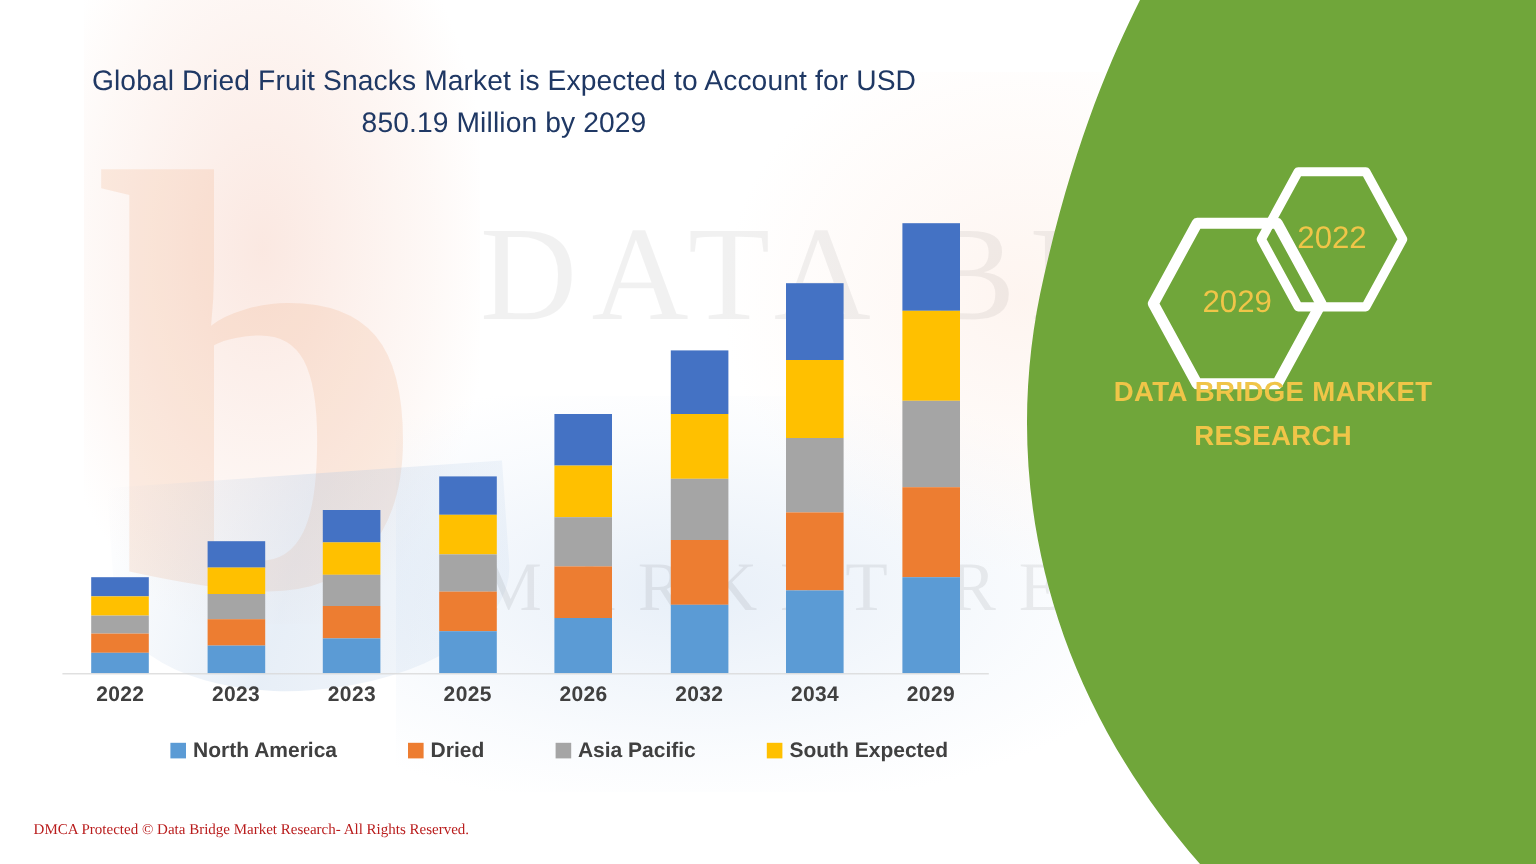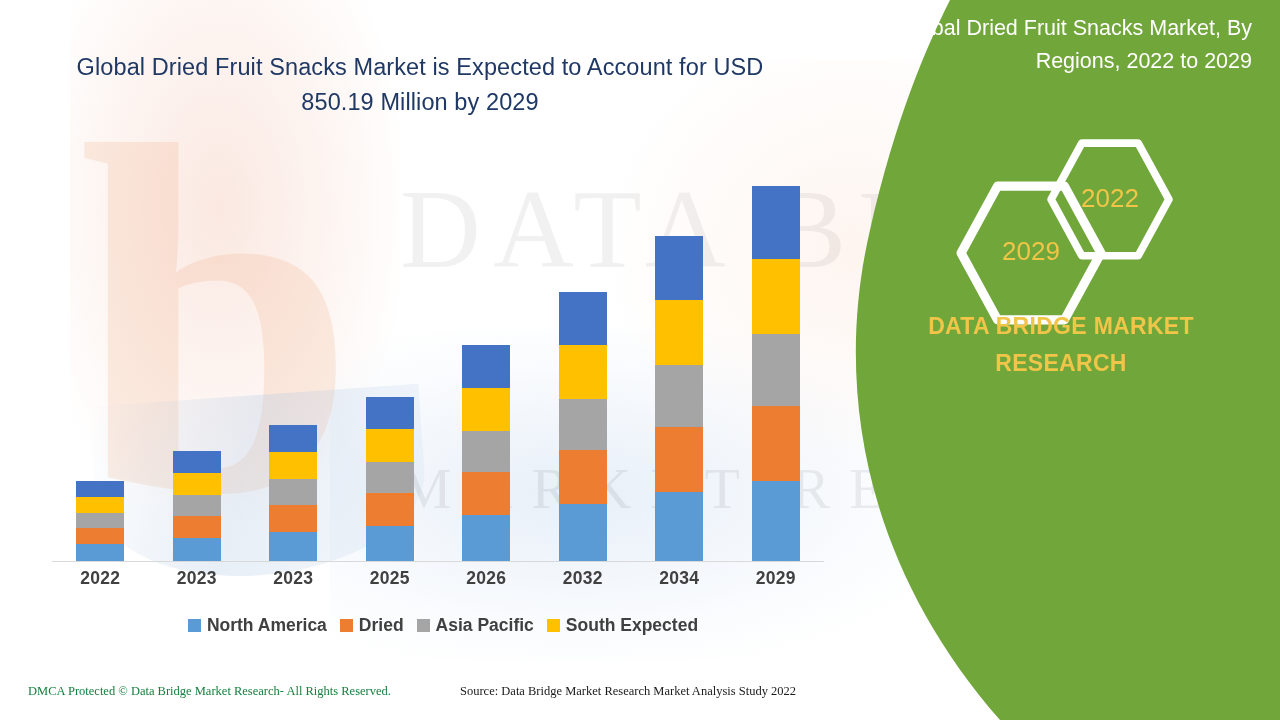--- a/index.html
+++ b/index.html
@@ -101,30 +101,30 @@
     flex:1 1 0; text-align:center;
     font-size:17.5px; font-weight:700; color:#404040;
     letter-spacing:.3px;
   }
 
   
   #legend {
     position:absolute; left:52px; top:615px; width:782px;
     display:flex; justify-content:center; align-items:center; gap:13px;
   }
-  .legend-item { display:flex; align-items:center; gap:6px; }
+  .legend-item { display:flex; align-items:center; gap:6px;margin-left:46px; }
   .legend-swatch { width:13px; height:13px; flex:none; }
   .legend-label {
     font-size:17.5px; font-weight:700; color:#404040; white-space:nowrap;
   }
 
   
   #footer-dmca {
     position:absolute; left:28px; top:684px;
-    font-size:12.5px; color:#15803d;
+    font-size:12.5px; color:#b91c1c;
     font-family:"Liberation Serif", serif;
   }
   #footer-source {
     position:absolute; left:460px; top:684px;
     font-size:12.5px; color:#1a1a1a;
     font-family:"Liberation Serif", serif;
   }
 
   
   #right-panel {
@@ -281,28 +281,26 @@
         <span class="legend-swatch" style="background: rgb(165, 165, 165);"></span>
         <span class="legend-label">Asia Pacific</span>
       </div>
       <div class="legend-item">
         <span class="legend-swatch" style="background: rgb(255, 192, 0);"></span>
         <span class="legend-label">South Expected</span>
       </div>
     </div>
 
   <div id="footer-dmca">DMCA Protected © Data Bridge Market Research- All Rights Reserved.</div>
-  <div id="footer-source">Source: Data Bridge Market Research Market Analysis Study 2022</div>
 </div>
 
 <div id="right-panel">
   <div id="right-shape"></div>
   <div id="right-content">
 
-    <div id="rp-title">Global Dried Fruit Snacks Market, By Regions, 2022 to 2029</div>
 
     <div id="hex-wrap">
       <div class="hex" id="hex-2022">
         <svg viewBox="0 0 100 96" preserveAspectRatio="none">
           <polygon points="28,4 72,4 96,48 72,92 28,92 4,48" fill="none" stroke="#ffffff" stroke-width="6" stroke-linejoin="round"></polygon>
         </svg>
         <span>2022</span>
       </div>
       <div class="hex" id="hex-2029">
         <svg viewBox="0 0 100 96" preserveAspectRatio="none">

